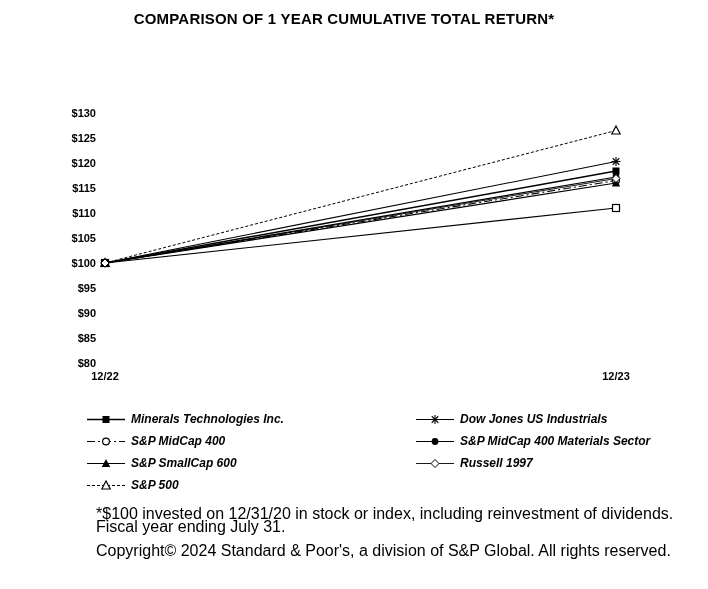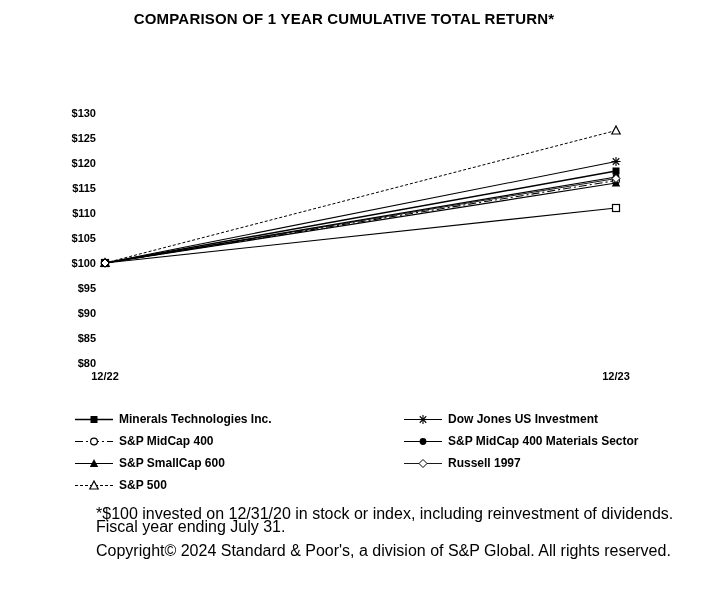--- a/index.html
+++ b/index.html
@@ -22,27 +22,28 @@
     font-weight: bold;
     letter-spacing: 0.2px;
   }
   #chart-svg {
     position: absolute;
     left: 0;
     top: 0;
   }
   #legend {
     position: absolute;
-    left: 74px;
+    left: 86px;
     top: 408px;
     display: grid;
     grid-template-rows: repeat(4, 22px);
     grid-template-columns: 329px auto;
     grid-auto-flow: column;
     align-items: center;
+    font-style: italic;
   }
   .legend-item {
     display: flex;
     align-items: center;
     gap: 5px;
     font-size: 12px;
     font-weight: bold;
     white-space: nowrap;
   }
   .legend-swatch { flex: 0 0 auto; display: block; }
@@ -135,21 +136,21 @@
         <span>S&amp;P 500</span>
       </div>
       <div class="legend-item">
         <svg width="40" height="13" class="legend-swatch">
           <line x1="1" y1="6.5" x2="39" y2="6.5" stroke="#000" stroke-width="1.1" stroke-dasharray=""></line>
           <line x1="20" y1="2" x2="20" y2="11" stroke="#000" stroke-width="1.1"></line>
           <line x1="15.5" y1="6.5" x2="24.5" y2="6.5" stroke="#000" stroke-width="1.1"></line>
           <line x1="16.76" y1="3.2600000000000002" x2="23.24" y2="9.74" stroke="#000" stroke-width="1.1"></line>
           <line x1="16.76" y1="9.74" x2="23.24" y2="3.2600000000000002" stroke="#000" stroke-width="1.1"></line>
         </svg>
-        <span>Dow Jones US Investment</span>
+        <span>Dow Jones US Industrials</span>
       </div>
       <div class="legend-item">
         <svg width="40" height="13" class="legend-swatch">
           <line x1="1" y1="6.5" x2="39" y2="6.5" stroke="#000" stroke-width="1.1" stroke-dasharray=""></line>
           <circle cx="20" cy="6.5" r="3.4" fill="#000"></circle>
         </svg>
         <span>S&amp;P MidCap 400 Materials Sector</span>
       </div>
       <div class="legend-item">
         <svg width="40" height="13" class="legend-swatch">

